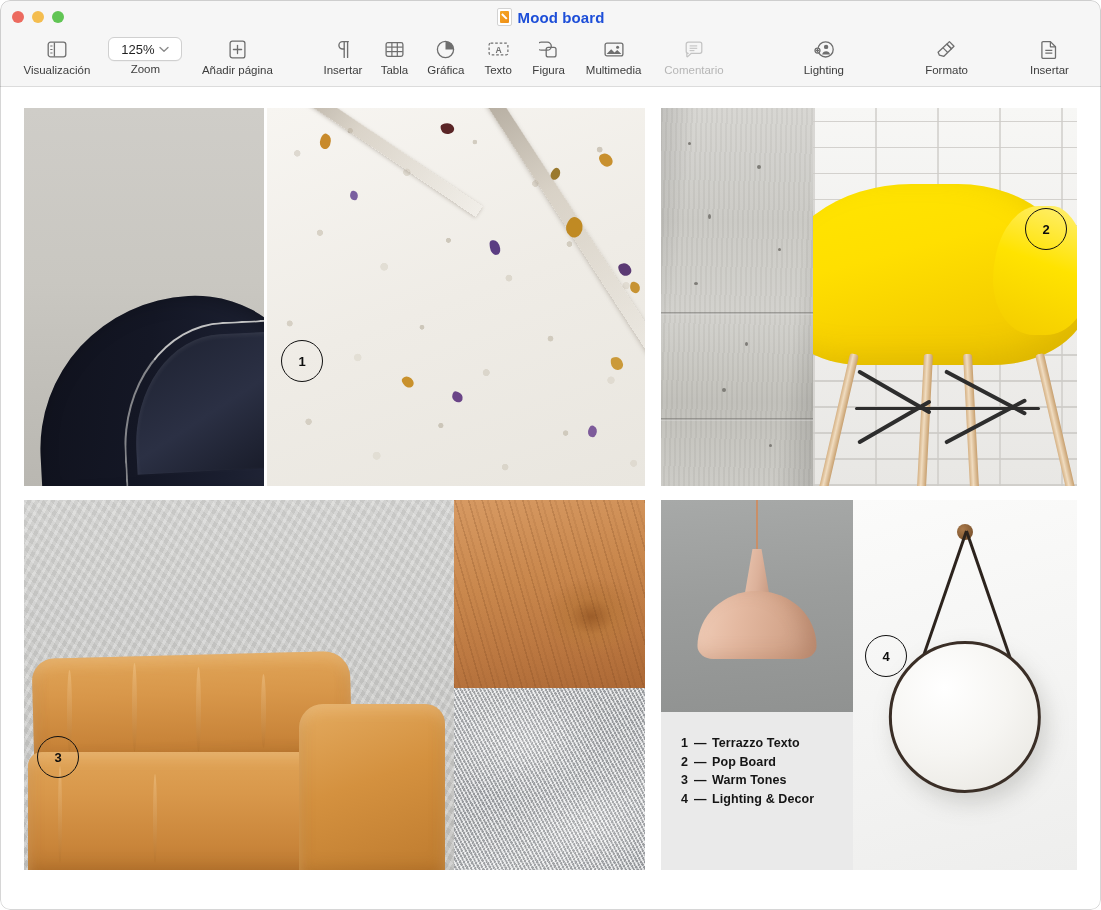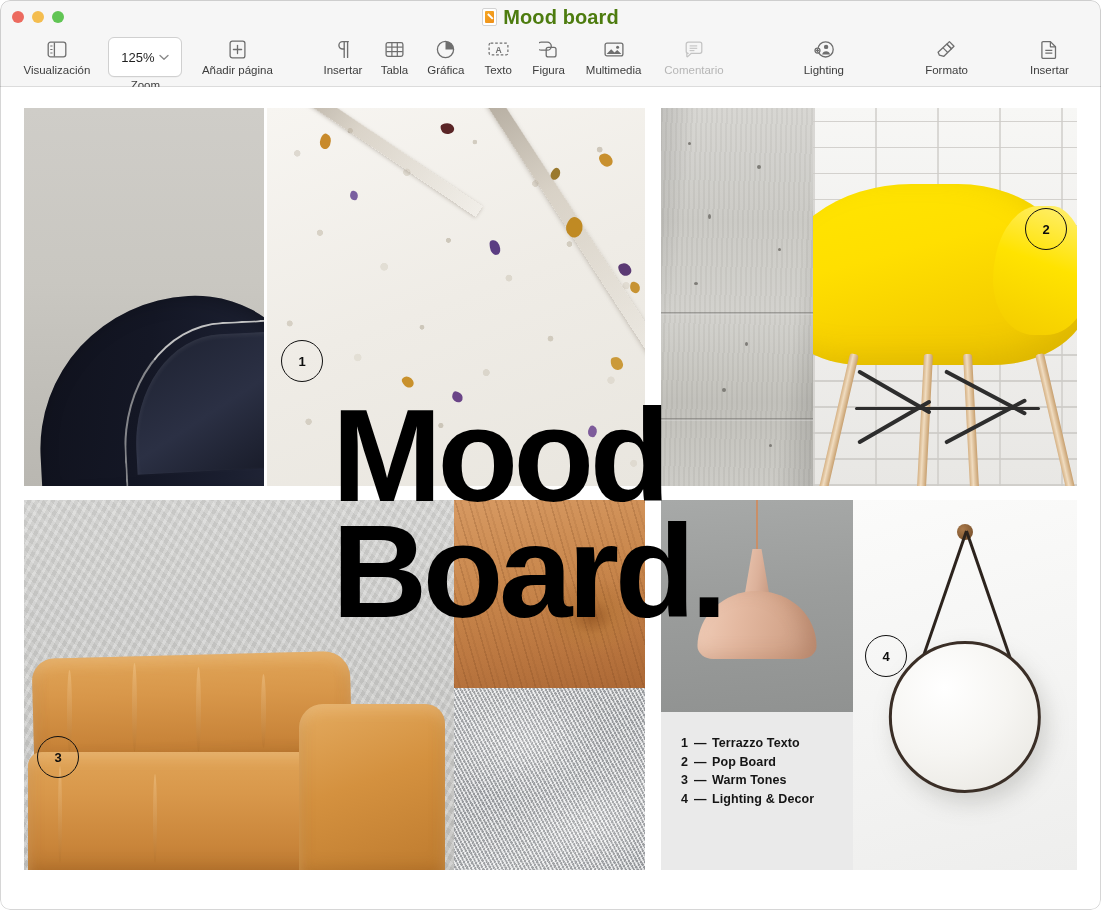--- a/index.html
+++ b/index.html
@@ -70,23 +70,23 @@
     content: "";
     position: absolute;
     left: 4.5px; top: 4px;
     width: 7px; height: 1.6px;
     background: #ffffff;
     transform: rotate(45deg);
     transform-origin: left center;
     z-index: 2;
   }
   #doc-title-text {
-    font-size: 20px;
+    font-size: 15px;
     font-weight: bold;
-    color: #4d7c0f;
+    color: #1d4ed8;
     letter-spacing: 0.1px;
   }
 
   
   #toolbar {
     height: 53px;
     background: #f6f6f6;
     border-bottom: 1px solid #dcdcdc;
     display: flex;
     align-items: flex-start;
@@ -114,21 +114,21 @@
     color: #3d3d3d;
     white-space: nowrap;
     line-height: 14px;
     margin-top: 1px;
   }
   .tb-item.disabled .tb-label { color: #b6b6b6; }
   .tb-item.disabled .tb-icon  { color: #c3c3c3; }
 
   
   .zoom-pill {
-    height: 40px;
+    height: 24px;
     min-width: 74px;
     background: #ffffff;
     border: 1px solid #d0d0d0;
     border-radius: 6px;
     display: flex;
     align-items: center;
     justify-content: center;
     gap: 5px;
     padding: 0 8px;
     box-shadow: 0 0.5px 0.5px rgba(0,0,0,0.06);
@@ -791,24 +791,20 @@
 
       <div class="tile" id="tile-mirror">
         <div class="ph-mirror">
           <div class="knob"></div>
           <div class="strapL" style="left:50%;top:8.5%;height:44%;transform-origin:top center;transform:rotate(19deg)"></div>
           <div class="strapR" style="left:50%;top:8.5%;height:44%;transform-origin:top center;transform:rotate(-19deg)"></div>
           <div class="glass"></div>
         </div>
       </div>
 
-      <div id="headline">
-        <span class="l1">Mood</span>
-        <span class="l2">Board.</span>
-      </div>
 
       <div class="badge" id="badge-1">
         <span>1</span>
       </div>
       <div class="badge" id="badge-2">
         <span>2</span>
       </div>
       <div class="badge" id="badge-3">
         <span>3</span>
       </div>

